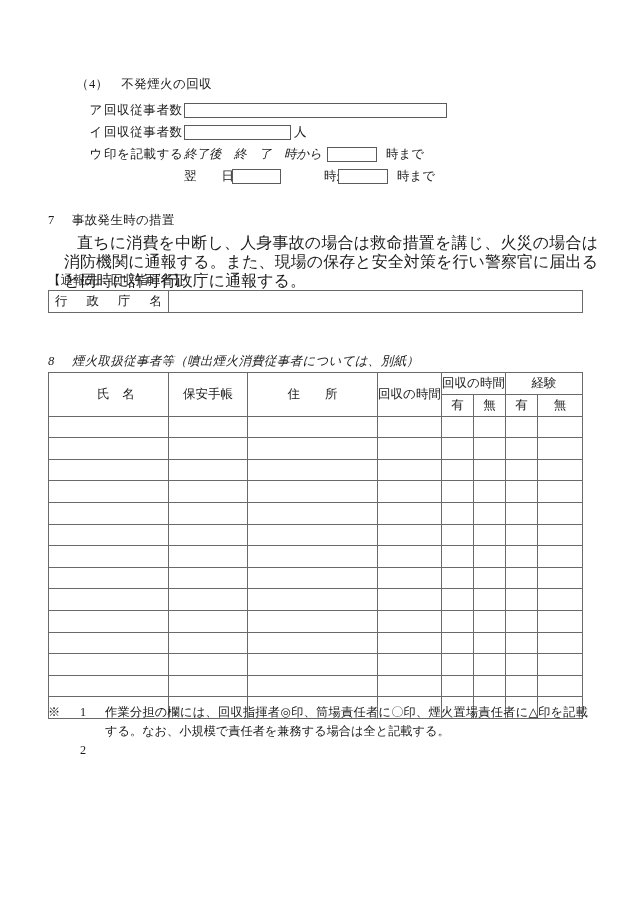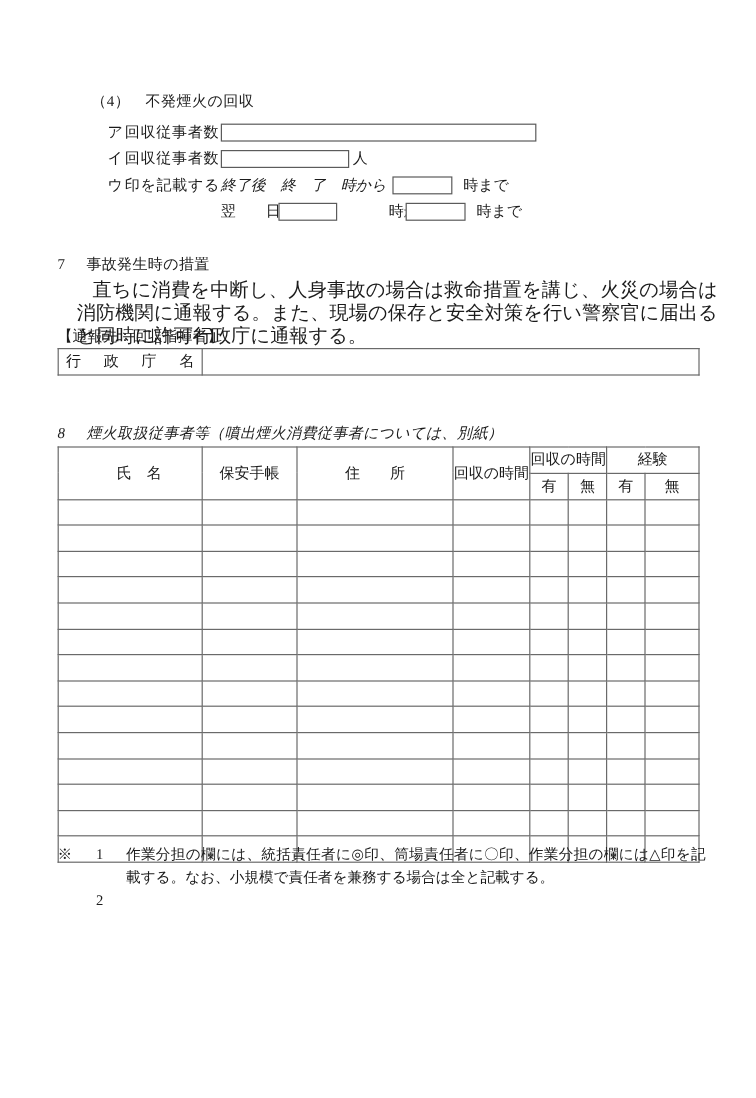--- a/index.html
+++ b/index.html
@@ -380,20 +380,20 @@
             <td></td>
           </tr>
         </tbody>
     </table>
   </div>
 
   <div id="notes">
     <div class="note-item">
       <span class="note-mark">※</span>
       <span class="note-num">1</span>
-      <div class="note-body">作業分担の欄には、統括責任者に◎印、筒場責任者に〇印、作業分担の欄には△印を記載する。なお、小規模で責任者を兼務する場合は全と記載する。</div>
+      <div class="note-body">作業分担の欄には、回収指揮者◎印、筒場責任者に〇印、煙火置場責任者に△印を記載する。なお、小規模で責任者を兼務する場合は全と記載する。</div>
     </div>
     <div class="note-item second">
       <span class="note-num">2</span>
     </div>
   </div>
 
 </div>
 
 </body></html>

